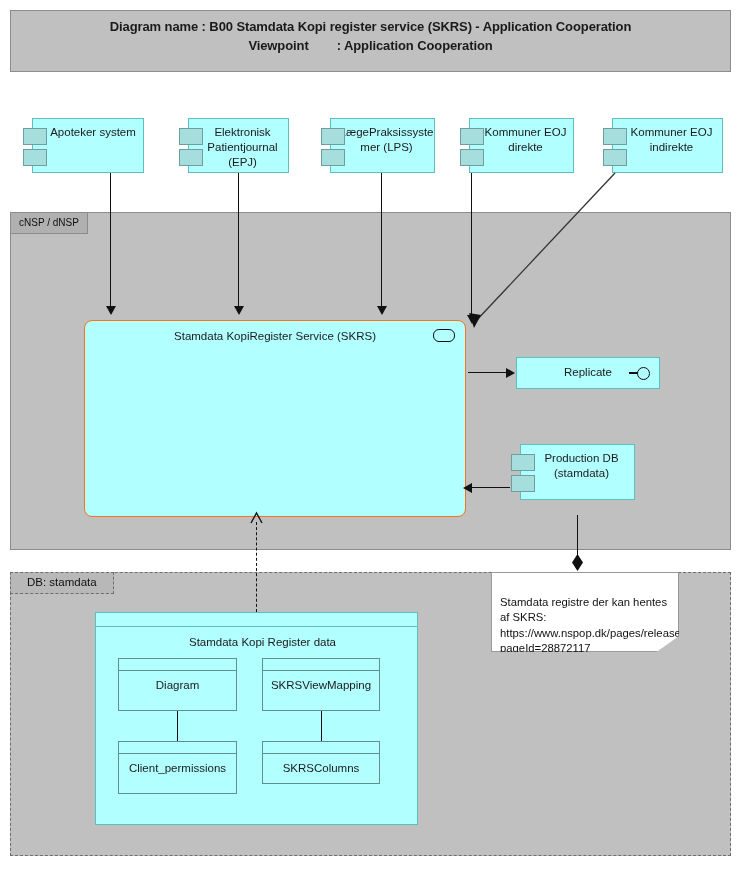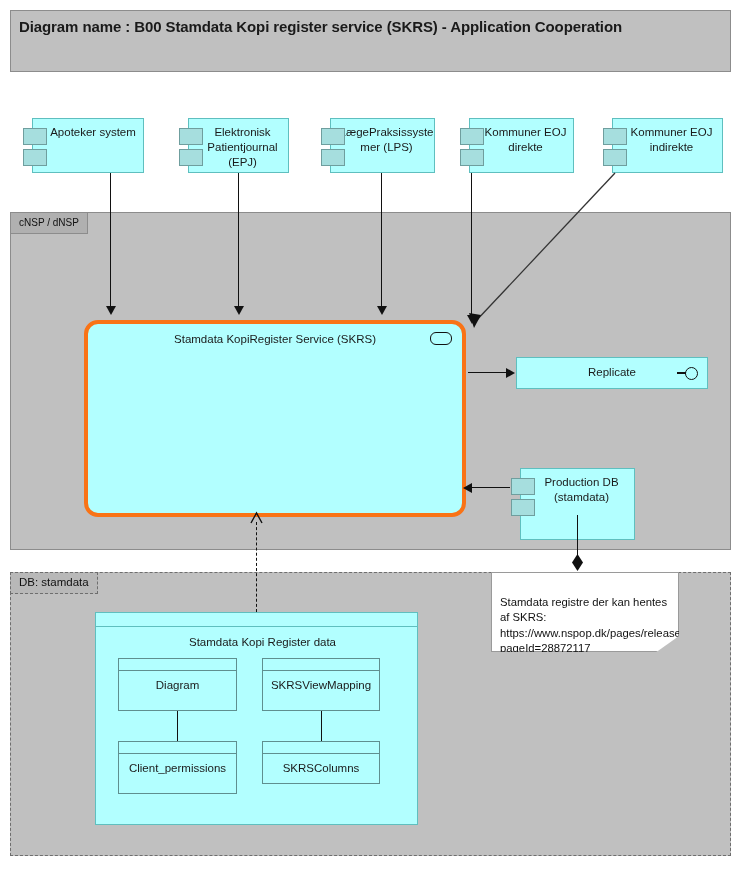--- a/index.html
+++ b/index.html
@@ -10,59 +10,60 @@
   }
   .abs{position:absolute;box-sizing:border-box;}
 
   
   #header{
     left:10px;top:10px;width:721px;height:62px;
     background:#c0c0c0;border:1px solid #8c8c8c;
     padding:6px 8px 0 8px;
   }
   #header .hline{
-    font-size:15px;font-weight:bold;line-height:19px;white-space:pre;
+    font-size:13px;font-weight:bold;line-height:19px;white-space:pre;
     letter-spacing:-0.1px;
+    text-align:center;
   }
 
   
   .group{background:#c0c0c0;}
   .group-solid{border:1px solid #8c8c8c;}
   .group-dashed{border:1px dashed #6e6e6e;}
   .group-tab{
     position:absolute;left:-1px;top:-1px;height:20px;
     background:#b0b0b0;border:1px solid #8c8c8c;
     font-size:10px;line-height:19px;padding:0 8px;white-space:nowrap;
     color:#111;
   }
   .group-tab-dashed{
     position:absolute;left:-1px;top:-1px;height:20px;
     background:#b8b8b8;border:1px dashed #6e6e6e;
-    font-size:11.5px;line-height:19px;padding:0 8px;white-space:nowrap;
+    font-size:11.5px;line-height:19px;padding:0 16px;white-space:nowrap;
     color:#111;
   }
 
   
   .component{
     background:#b2ffff;border:1px solid #5fbfbf;
     display:flex;align-items:flex-start;justify-content:center;
     text-align:center;font-size:11.5px;line-height:15px;
     padding-top:6px;
   }
   .component .ctext{padding:0 4px 0 14px;width:100%;}
   .tab{
     position:absolute;left:-10px;width:22px;height:15px;
     background:#a6dede;border:1px solid #6f9e9e;
   }
   .tab1{top:9px;}
   .tab2{top:30px;}
 
   
   #skrs{
-    background:#b2ffff;border:4px solid #f97316;border-radius:14px;
+    background:#b2ffff;border:1px solid #f97316;border-radius:8px;
     font-size:11.5px;text-align:center;padding-top:9px;
   }
   .svc-icon{
     position:absolute;right:10px;top:8px;width:20px;height:11px;
     border:1.6px solid #111;border-radius:6px;background:transparent;
   }
 
   
   #replicate{
     background:#b2ffff;border:1px solid #5fbfbf;
@@ -118,20 +119,21 @@
     width:11px;height:17px;background:#111;
     clip-path:polygon(50% 0,100% 50%,50% 100%,0 50%);
   }
   svg{display:block;overflow:visible;}
 </style>
 </head>
 <body>
 
 <div class="abs" id="header">
   <div class="hline">Diagram name : B00 Stamdata Kopi register service (SKRS) - Application Cooperation</div>
+  <div class="hline">Viewpoint        : Application Cooperation</div>
 </div>
 
 <div class="abs group group-solid" style="left:10px;top:212px;width:721px;height:338px;">
   <div class="group-tab">cNSP / dNSP</div>
 </div>
 
 <div class="abs group group-dashed" style="left:10px;top:572px;width:721px;height:284px;">
   <div class="group-tab-dashed">DB: stamdata</div>
 </div>
 
@@ -185,32 +187,32 @@
 <svg class="abs" style="left:460px;top:165px;width:170px;height:170px;">
   <line x1="155" y1="8" x2="14" y2="158" stroke="#333" stroke-width="1.3"></line>
   <polygon points="14,163 9,148 21,150" fill="#111"></polygon>
 </svg>
 
 <div class="abs" id="skrs" style="left:84px;top:320px;width:382px;height:197px;">
   <div class="svc-icon"></div>
   <span>Stamdata KopiRegister Service (SKRS)</span>
 </div>
 
-<div class="abs" id="replicate" style="left:516px;top:357px;width:192px;height:32px;">
+<div class="abs" id="replicate" style="left:516px;top:357px;width:144px;height:32px;">
   <div class="iface-icon">
     <div class="stem"></div>
       <div class="ball"></div>
   </div>
   <span>Replicate</span>
 </div>
 
 <div class="abs hline-c" style="left:468px;top:372px;width:40px;"></div>
 <div class="abs arrow-right" style="left:506px;top:368px;"></div>
 
-<div class="abs component" style="left:520px;top:468px;width:115px;height:72px;text-align:center;">
+<div class="abs component" style="left:520px;top:444px;width:115px;height:56px;text-align:center;">
   <div class="tab tab1"></div>
   <div class="tab tab2"></div>
   <div class="ctext" style="white-space:pre-line;padding-left:12px;">Production DB
 (stamdata)</div>
 </div>
 
 <div class="abs hline-c" style="left:472px;top:487px;width:38px;"></div>
 <div class="abs arrow-left" style="left:463px;top:483px;"></div>
 
 <div class="abs vline" style="left:577px;top:515px;height:45px;"></div>

